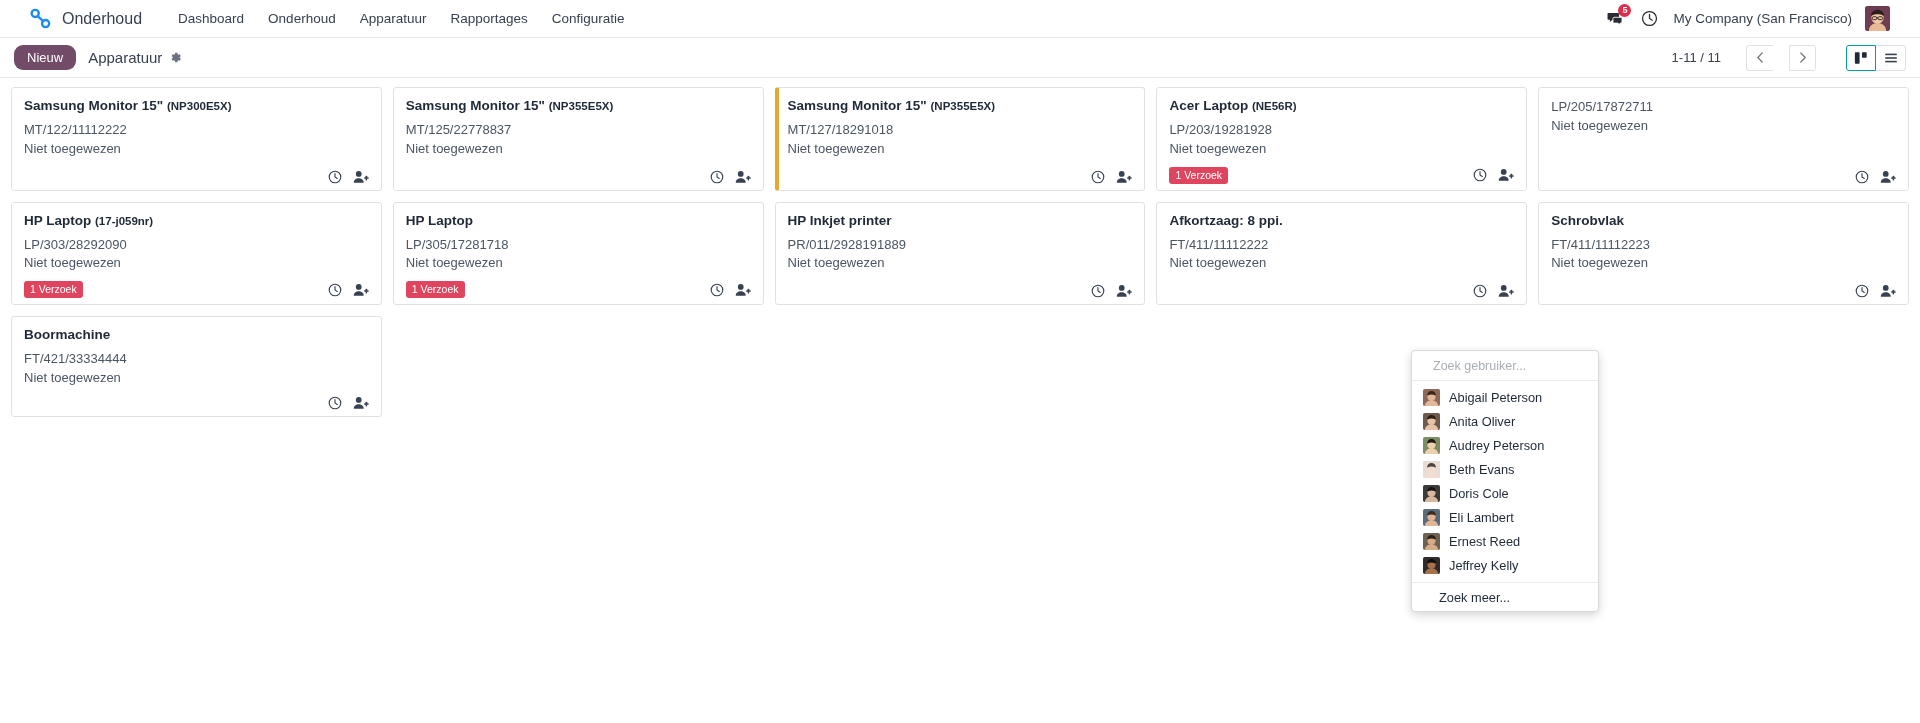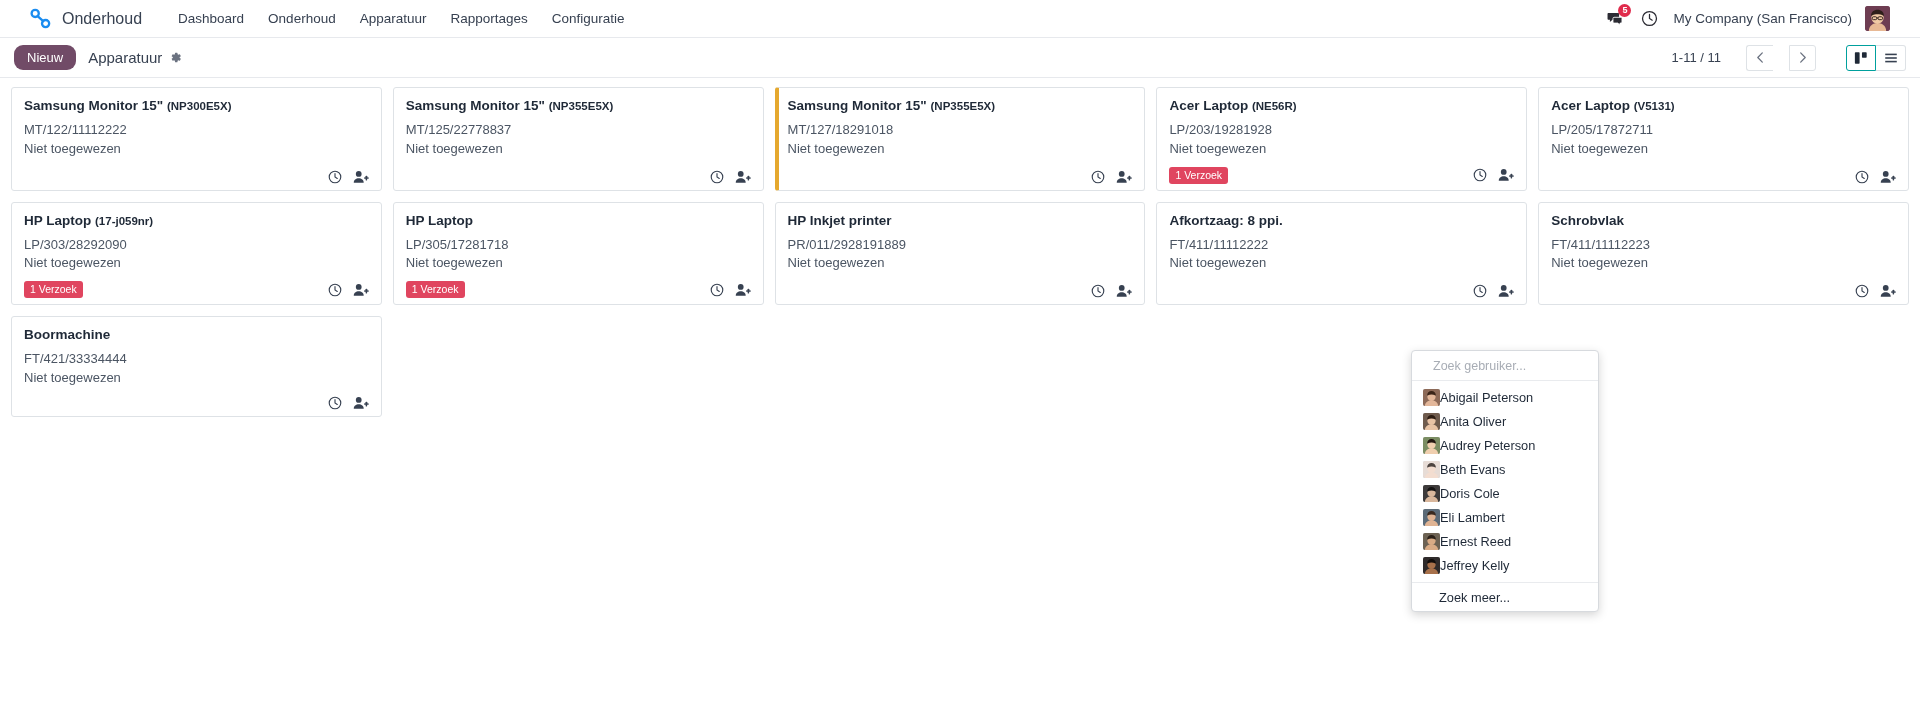--- a/index.html
+++ b/index.html
@@ -278,20 +278,21 @@
     font-size: 12.5px;
     font-family: inherit;
     color: #374151;
     background: transparent;
   }
   .ud-search input::placeholder { color: #a8adb5; }
   .ud-list { padding: 4px 0 0 0; }
   .ud-item {
     display: flex;
     align-items: center;
+    gap: 9px;
     padding: 3px 11px;
     cursor: pointer;
     font-size: 12.8px;
     color: #1f2937;
     height: 24px;
   }
   .ud-avatar {
     width: 17px; height: 17px;
     border-radius: 2px;
     flex: 0 0 auto;
@@ -490,21 +491,20 @@
                 <circle cx="6.4" cy="4.5" r="3.3" fill="#374151"></circle>
                 <path d="M.7 14.6c0-3.1 2.6-5.1 5.7-5.1s5.7 2 5.7 5.1z" fill="#374151"></path>
                 <rect x="12.6" y="8.4" width="5.2" height="1.7" rx="0.5" fill="#374151"></rect>
                 <rect x="14.3" y="6.7" width="1.7" height="5.2" rx="0.5" fill="#374151"></rect>
               </svg>
             </span>
           </div>
         </div>
       </div>
       <div class="k-card">
-        <div class="k-title"><span>Acer Laptop</span> <span class="model">(V5131)</span></div>
         <div class="k-serial">LP/205/17872711</div>
         <div class="k-assign">Niet toegewezen</div>
         <div class="k-foot">
           <div class="k-icons">
             <span>
               <svg width="14" height="14" viewBox="0 0 16 16">
                 <circle cx="8" cy="8" r="6.6" fill="none" stroke="#374151" stroke-width="1.3"></circle>
                 <path d="M8 4.2V8l2.6 1.6" fill="none" stroke="#374151" stroke-width="1.3" stroke-linecap="round"></path>
               </svg>
             </span>

